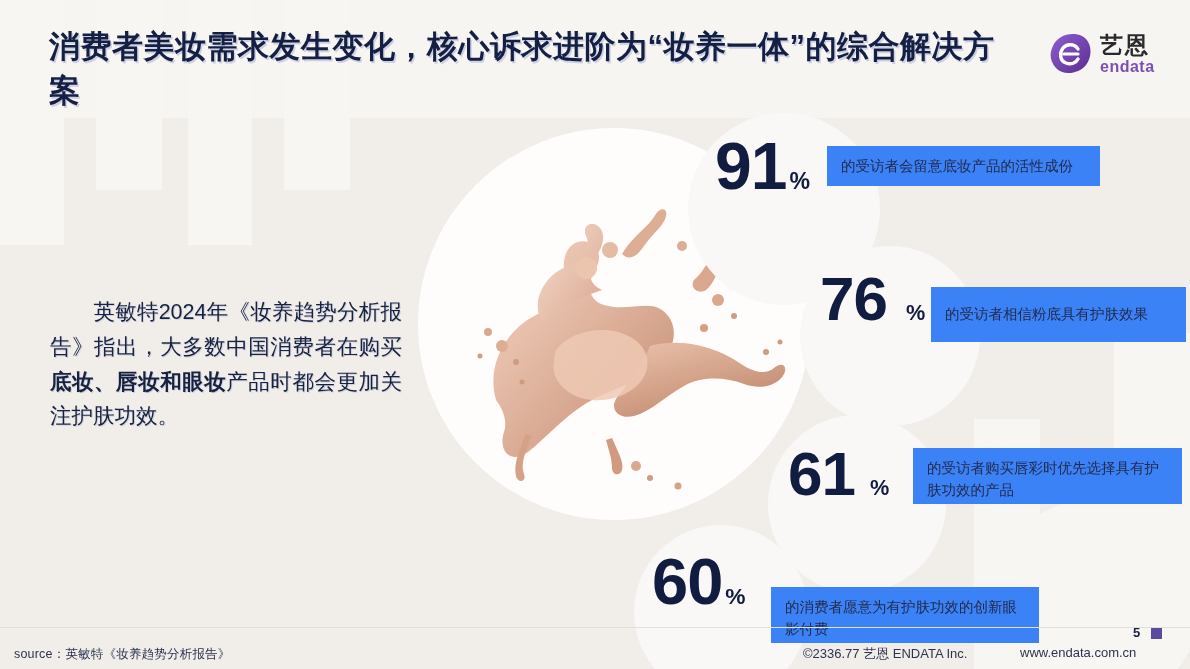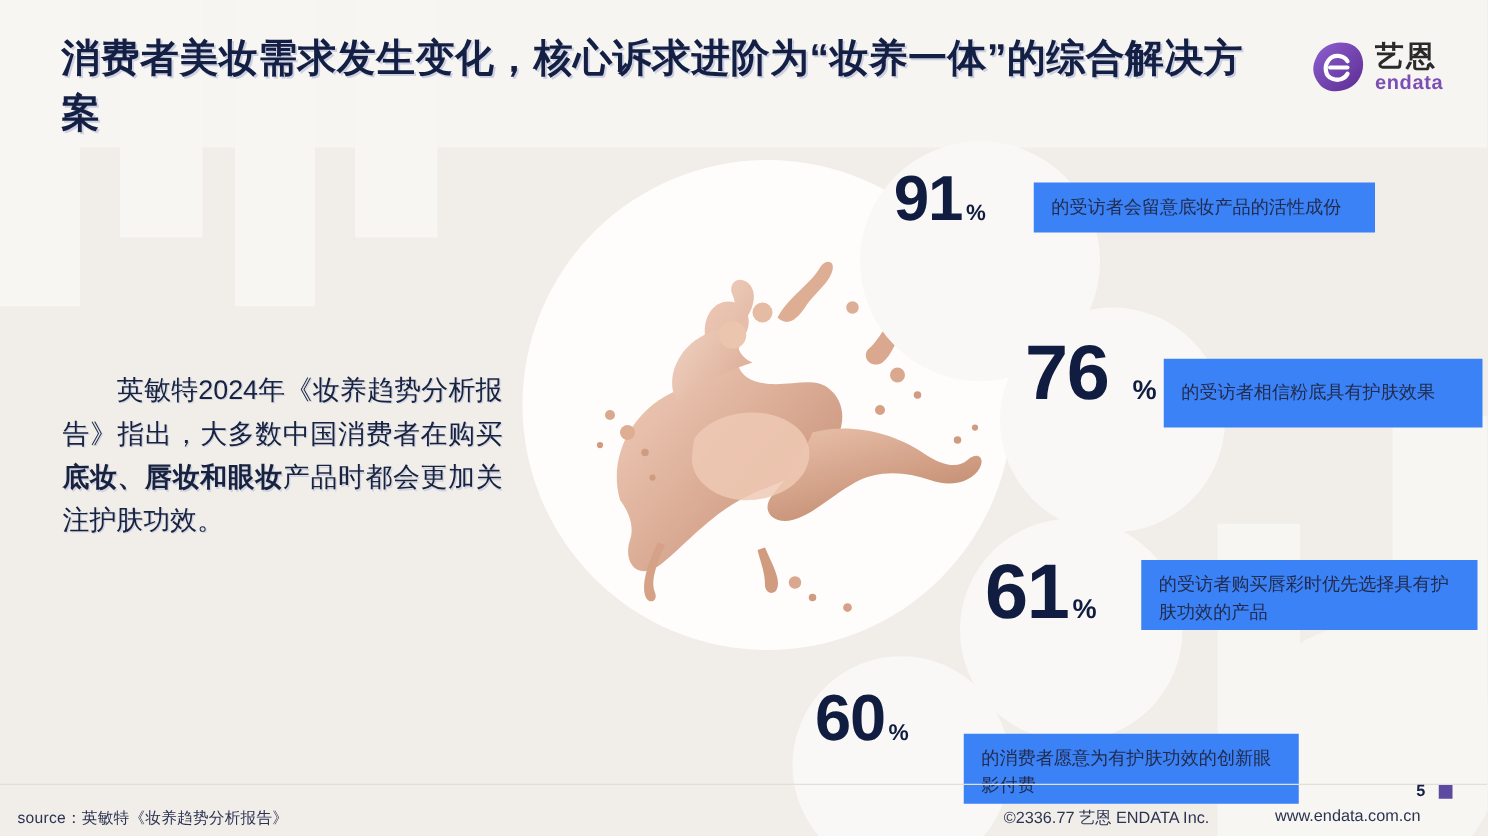--- a/index.html
+++ b/index.html
@@ -67,33 +67,33 @@
   .stat-num .pct{font-size:.35em;font-weight:700;margin-left:3px;letter-spacing:0;}
 
   .stat-label{
     position:absolute;background:#3b82f6;color:#222b4d;
     font-size:14.5px;line-height:1.55;padding:9px 14px;
     box-sizing:border-box;
   }
 
   
   #c1{left:688px;top:113px;width:192px;height:192px;}
-  #n1{left:715px;top:133px;font-size:51px;}
+  #n1{left:715px;top:133px;font-size:66px;}
   #l1{left:827px;top:146px;width:273px;height:40px;display:flex;align-items:center;}
 
   #c2{left:800px;top:246px;width:180px;height:180px;}
   #n2{left:820px;top:268px;font-size:62px;gap:16px;}
   #l2{left:931px;top:287px;width:255px;height:55px;display:flex;align-items:center;}
 
   #c3{left:768px;top:415px;width:178px;height:178px;}
-  #n3{left:788px;top:443px;font-size:62px;}
+  #n3{left:788px;top:443px;font-size:62px;gap:12px;}
   #l3{left:913px;top:448px;width:269px;height:56px;}
 
   #c4{left:634px;top:525px;width:174px;height:174px;}
-  #n4{left:652px;top:549px;font-size:52px;}
+  #n4{left:652px;top:549px;font-size:65px;}
   #l4{left:771px;top:587px;width:268px;height:56px;}
 
   
   #footer-rule{position:absolute;left:0;top:627px;width:1190px;height:1px;background:#e2ded8;}
   #source{position:absolute;left:14px;top:646px;font-size:12.5px;color:#2b3350;letter-spacing:.2px;}
   #copyright{position:absolute;left:803px;top:645px;font-size:13px;color:#2b3350;}
   #site{position:absolute;left:1020px;top:645px;font-size:13px;color:#2b3350;}
   #pageno{position:absolute;left:1133px;top:625px;font-size:13px;font-weight:700;color:#141f44;}
   #page-square{position:absolute;left:1151px;top:628px;width:11px;height:11px;background:#5c4aa0;}
 </style>

